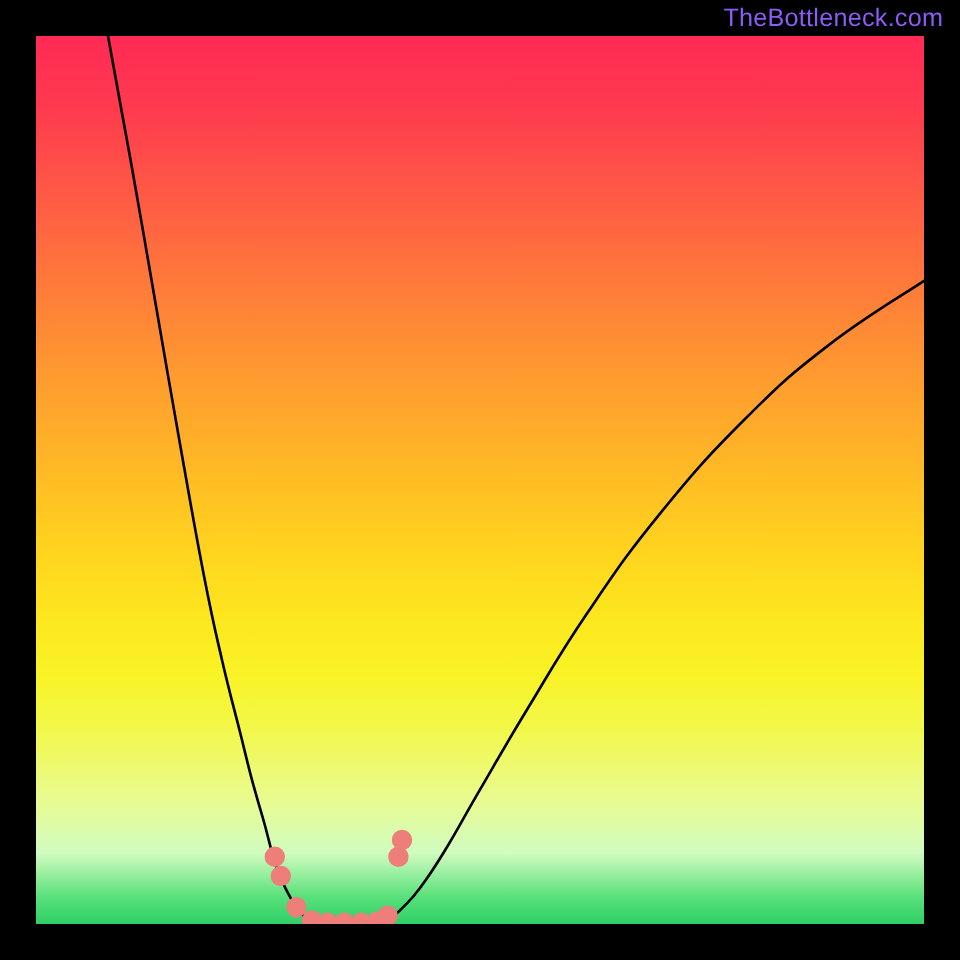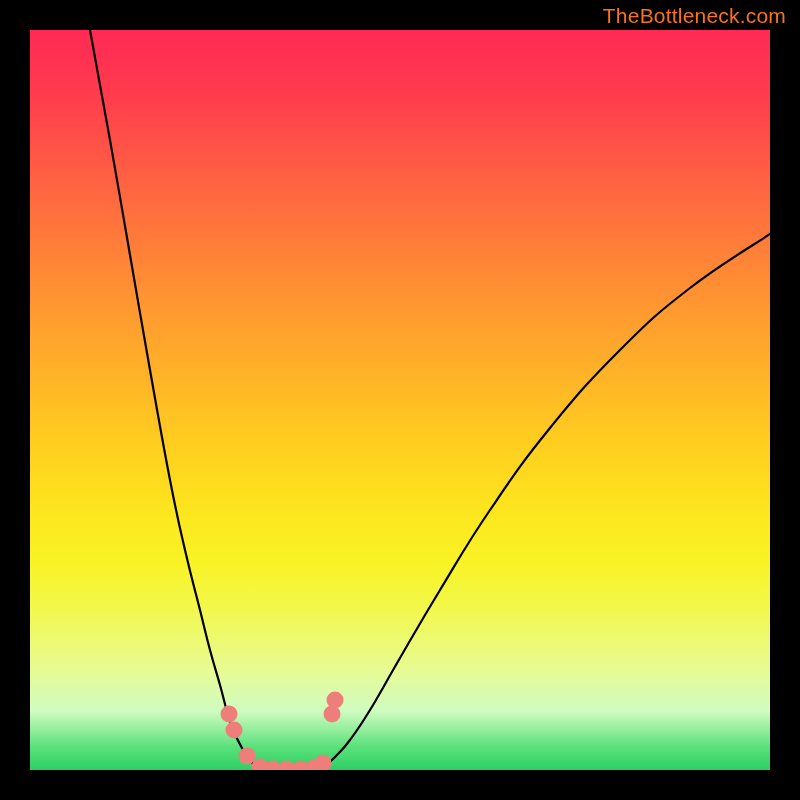--- a/index.html
+++ b/index.html
@@ -51,21 +51,21 @@
   svg.curve {
     position: absolute;
     inset: 0;
     width: 740px;
     height: 740px;
   }
   .watermark {
     position: absolute;
     top: 4px;
     right: 14px;
-    color: #f97316;
+    color: #8b5cf6;
     font-size: 21px;
     font-weight: 500;
     letter-spacing: 0.2px;
   }
 </style>
 </head>
 <body>
 
 <div class="frame">
 

